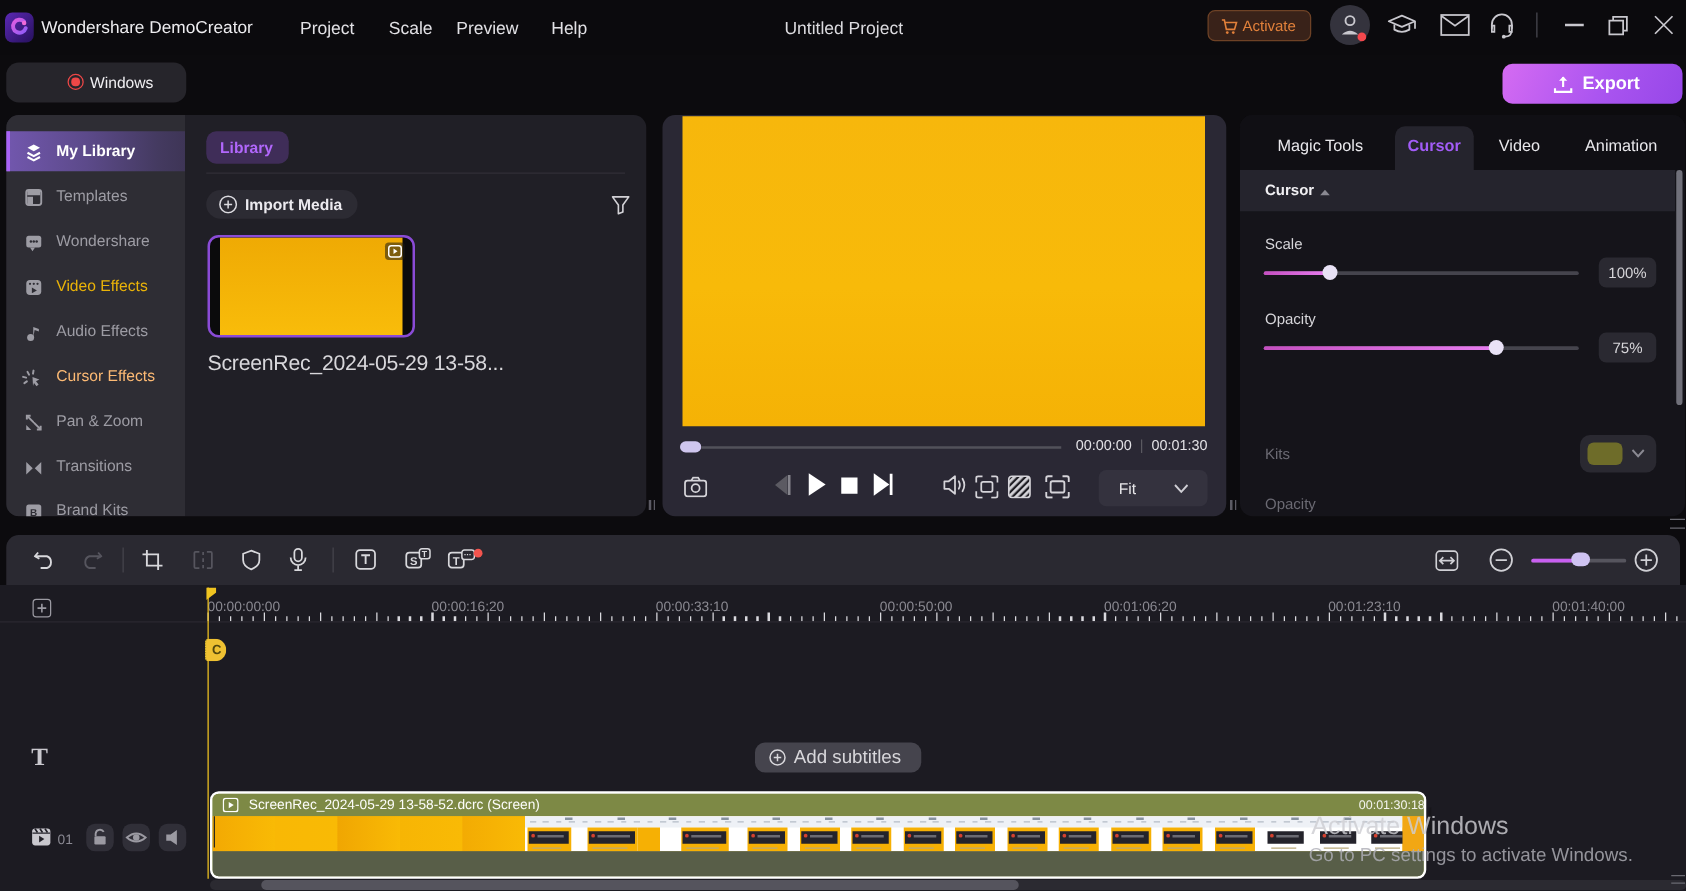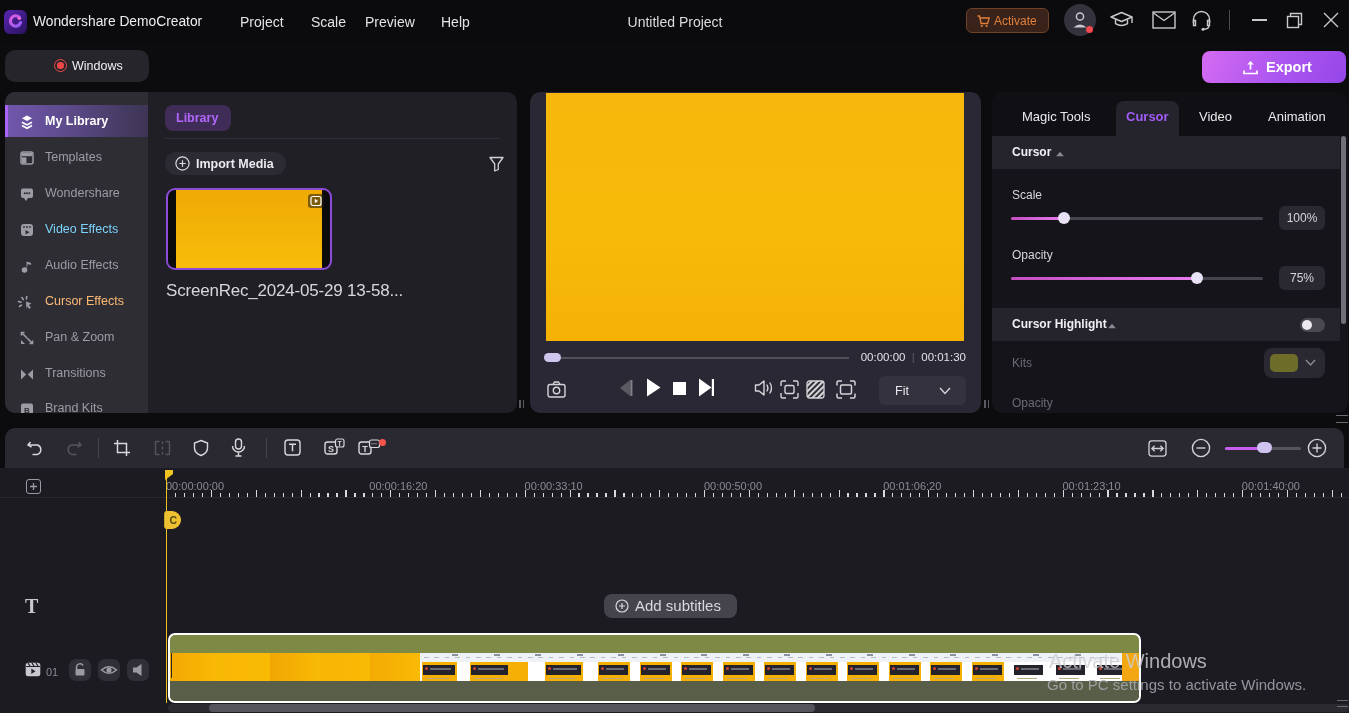--- a/index.html
+++ b/index.html
@@ -118,21 +118,21 @@
         <circle cx="15.3" cy="7.2" r="1" fill="#2e2d34"></circle>
       </svg>
       <div class="abs" style="left:40px;top:94px;font-size:12.5px;color:#9d9ca4;">Wondershare</div>
       <svg class="abs" style="left:9px;top:130px;" width="26" height="17" viewBox="0 0 26 17">
         <rect x="7" y="2" width="12" height="12" rx="3" fill="#9d9ca4"></rect>
         <circle cx="10" cy="5" r="0.9" fill="#2e2d34"></circle>
         <circle cx="13" cy="5" r="0.9" fill="#2e2d34"></circle>
         <circle cx="16" cy="5" r="0.9" fill="#2e2d34"></circle>
         <path d="M11.5 8 L15.5 10.3 L11.5 12.6 Z" fill="#2e2d34"></path>
       </svg>
-      <div class="abs" style="left:40px;top:130px;font-size:12.5px;color:#7dd3fc;">Video Effects</div>
+      <div class="abs" style="left:40px;top:130px;font-size:12.5px;color:#eab308;">Video Effects</div>
       <svg class="abs" style="left:9px;top:166px;" width="26" height="17" viewBox="0 0 26 17">
         <circle cx="10.5" cy="12" r="2.8" fill="#9d9ca4"></circle>
         <path d="M12.6 12 V3.5 l4.5 1.6 v2 l-3.4 -1.2" fill="#9d9ca4"></path>
       </svg>
       <div class="abs" style="left:40px;top:166px;font-size:12.5px;color:#9d9ca4;">Audio Effects</div>
       <svg class="abs" style="left:9px;top:201.5px;" width="26" height="17" viewBox="0 0 26 17">
         <g stroke="#9d9ca4" stroke-width="1.6" fill="#9d9ca4">
           <path d="M12 7.5 L17.5 9.6 L14.8 10.9 L16.9 13.5 L15.2 14.9 L13.2 12.3 L12.4 14.8 Z" stroke="none"></path>
           <path d="M8 3.5 l1.2 2.2 M12.8 2.5 l-0.4 2.4 M4.5 7.5 l2.4 0.6 M5.5 12.5 l2 -1.4" stroke-linecap="round" fill="none"></path>
         </g>
@@ -261,29 +261,20 @@
   <div class="abs" style="left:19px;top:125px;width:53px;height:2.5px;background:linear-gradient(90deg,#c44fc0,#e77df0);border-radius:2px;"></div>
   <div class="abs" style="left:66px;top:120px;width:12px;height:12px;border-radius:50%;background:#e9e2f6;"></div>
   <div class="abs" style="left:287px;top:114px;width:46px;height:24px;background:#2a2931;border-radius:6px;text-align:center;line-height:24px;font-size:12px;color:#d6d5d9;">100%</div>
 
   <div class="abs" style="left:20px;top:156px;font-size:12px;color:#d6d5d9;">Opacity</div>
   <div class="abs" style="left:19px;top:185px;width:252px;height:2.5px;background:#45444d;border-radius:2px;"></div>
   <div class="abs" style="left:19px;top:185px;width:186px;height:2.5px;background:linear-gradient(90deg,#c44fc0,#e77df0);border-radius:2px;"></div>
   <div class="abs" style="left:199px;top:180px;width:12px;height:12px;border-radius:50%;background:#e9e2f6;"></div>
   <div class="abs" style="left:287px;top:174px;width:46px;height:24px;background:#2a2931;border-radius:6px;text-align:center;line-height:24px;font-size:12px;color:#d6d5d9;">75%</div>
 
-  <div class="abs" style="left:0;top:216px;width:348px;height:33px;background:#25242d;">
-    <div class="abs" style="left:20px;top:9px;font-size:12px;font-weight:bold;color:#f0eff2;">Cursor Highlight</div>
-    <svg class="abs" style="left:115px;top:15px;" width="10" height="6" viewBox="0 0 11 7">
-        <path d="M1 6 L5.5 1 L10 6 Z" fill="#8a8992"></path>
-      </svg>
-    <div class="abs" style="left:308px;top:10px;width:25px;height:14px;border-radius:7px;background:#4a4952;">
-      <div class="abs" style="left:1.5px;top:2px;width:10px;height:10px;border-radius:50%;background:#eceaee;"></div>
-    </div>
-  </div>
 
   <div class="abs" style="left:20px;top:264px;font-size:12px;color:#6b6a73;">Kits</div>
   <div class="abs" style="left:272px;top:256px;width:61px;height:30px;background:#2a2931;border-radius:8px;">
     <div class="abs" style="left:6px;top:6px;width:28px;height:18px;border-radius:5px;background:#6e6c29;"></div>
     <svg class="abs" style="left:41px;top:11px;" width="11" height="8" viewBox="0 0 11 8">
         <path d="M1 1 L5.5 6 L10 1" fill="none" stroke="#8a8992" stroke-width="1.5"></path>
       </svg>
   </div>
   <div class="abs" style="left:20px;top:304px;font-size:12px;color:#6b6a73;">Opacity</div>
 
@@ -363,21 +354,21 @@
 <div class="abs" style="left:0;top:468px;width:1349px;height:245px;background:#1c1b22;">
 
   <div class="abs" style="left:26px;top:11px;width:15px;height:15px;border:1.3px solid #9b9aa2;border-radius:3px;">
     <svg width="13" height="13" viewBox="0 0 13 13">
         <path d="M6.5 3 v7 M3 6.5 h7" stroke="#9b9aa2" stroke-width="1.3"></path>
       </svg>
   </div>
 
   <div id="ruler">
       <div class="abs" style="left:166.0px;top:12px;font-size:11px;color:#8b8a92;">00:00:00:00</div>
-      <div class="abs" style="left:345.3px;top:12px;font-size:11px;color:#8b8a92;margin-left:24px;">00:00:16:20</div>
+      <div class="abs" style="left:345.3px;top:12px;font-size:11px;color:#8b8a92;">00:00:16:20</div>
       <div class="abs" style="left:524.6px;top:12px;font-size:11px;color:#8b8a92;">00:00:33:10</div>
       <div class="abs" style="left:703.9px;top:12px;font-size:11px;color:#8b8a92;">00:00:50:00</div>
       <div class="abs" style="left:883.2px;top:12px;font-size:11px;color:#8b8a92;">00:01:06:20</div>
       <div class="abs" style="left:1062.5px;top:12px;font-size:11px;color:#8b8a92;">00:01:23:10</div>
       <div class="abs" style="left:1241.8px;top:12px;font-size:11px;color:#8b8a92;">00:01:40:00</div>
       <div class="abs" style="left:166.0px;top:22px;width:1.3px;height:7px;background:#d9d9de;"></div>
       <div class="abs" style="left:175.0px;top:25px;width:1.3px;height:4px;background:#d9d9de;"></div>
       <div class="abs" style="left:183.9px;top:25px;width:1.3px;height:4px;background:#d9d9de;"></div>
       <div class="abs" style="left:192.9px;top:25px;width:1.3px;height:4px;background:#d9d9de;"></div>
       <div class="abs" style="left:201.9px;top:25px;width:1.3px;height:4px;background:#d9d9de;"></div>
@@ -541,20 +532,28 @@
       </svg>
   </div>
   <div class="abs" style="left:127px;top:191px;width:22px;height:22px;background:#302f38;border-radius:7px;">
     <svg width="22" height="22" viewBox="0 0 22 22">
         <path d="M6 8.5 h3.5 L14.5 5 v12 L9.5 13.5 H6 Z" fill="#9b9aa2"></path>
       </svg>
   </div>
 
   <div class="abs" style="left:168px;top:165px;width:973px;height:70px;border:2px solid #fff;border-radius:7px;background:#7d8945;overflow:hidden;">
 
+    <div class="abs" style="left:0;top:0;width:969px;height:18px;background:#7d8945;">
+      <svg class="abs" style="left:8px;top:3px;" width="13" height="12" viewBox="0 0 13 12">
+        <rect x="0.7" y="0.7" width="11.6" height="10.6" rx="2" fill="none" stroke="#fff" stroke-width="1.1"></rect>
+        <path d="M5 3.5 L9 6 L5 8.5 Z" fill="#fff"></path>
+      </svg>
+      <div class="abs" style="left:29px;top:3px;font-size:11px;color:#fdfdfb;">ScreenRec_2024-05-29 13-58-52.dcrc (Screen)</div>
+      <div class="abs" style="left:917px;top:3.5px;font-size:10px;color:#f4f4ef;">00:01:30:18</div>
+    </div>
 
     <div id="strip" class="abs" style="left:0;top:18px;width:969px;height:28px;background:#f6b004;">
         <div class="abs" style="left:0px;top:0;width:50px;height:28px;background:linear-gradient(90deg,#f3a903,#f9ba05);"></div>
         <div class="abs" style="left:50px;top:0;width:50px;height:28px;background:linear-gradient(90deg,#f9b805,#f9ba05);"></div>
         <div class="abs" style="left:100px;top:0;width:50px;height:28px;background:linear-gradient(90deg,#f0a602,#f9ba05);"></div>
         <div class="abs" style="left:150px;top:0;width:50px;height:28px;background:linear-gradient(90deg,#f7b504,#f9ba05);"></div>
         <div class="abs" style="left:200px;top:0;width:50px;height:28px;background:linear-gradient(90deg,#f3ab03,#f9ba05);"></div>
         <div class="abs" style="left:250px;top:0;width:702px;height:28px;background:#ffffff;"></div>
         <div class="abs" style="left:250px;top:0;width:702px;height:8.5px;background:#eef1f6;"></div>
         <div class="abs" style="left:254.0px;top:3.5px;width:4.5px;height:1.6px;background:#b4bcc6;"></div>

